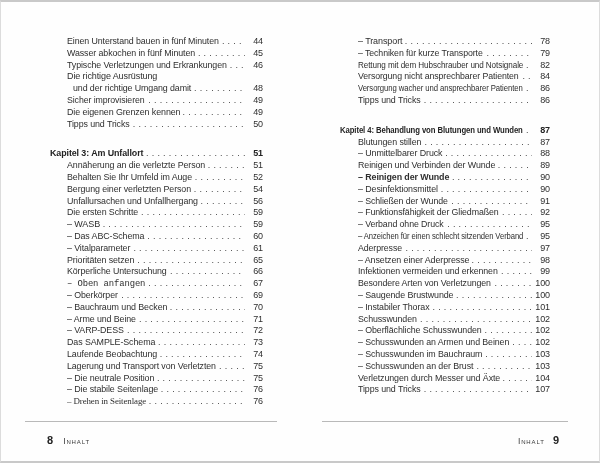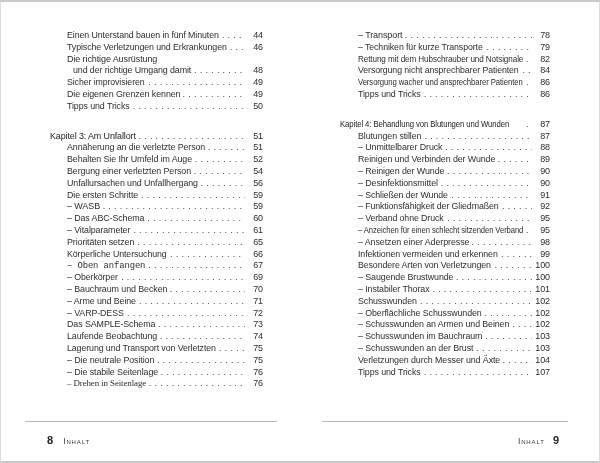--- a/index.html
+++ b/index.html
@@ -15,40 +15,40 @@
     box-sizing: border-box;
     background: #fefefe;
     border-top: 2px solid #c9c9c9;
     border-bottom: 2px solid #c9c9c9;
     border-left: 1px solid #dcdcdc;
     border-right: 1px solid #dcdcdc;
     overflow: hidden;
   }
   .toc-column {
     position: absolute;
-    top: 28px;
+    top: 34px;
   }
   #toc-left  { left: 49px;  width: 213px; }
   #toc-right { left: 339px; width: 210px; }
 
   .row {
     display: flex;
     align-items: baseline;
     line-height: 11.8px;
     height: 11.8px;
     font-size: 9px;
     letter-spacing: -0.1px;
     color: #2e2e2e;
     padding-left: 17px;
   }
   #toc-right .row { padding-left: 18px; }
   .row.cont { padding-left: 23px; justify-content: flex-end; }
   .row.chapter {
     padding-left: 0 !important;
-    font-weight: normal;
+    font-weight: bold;
     color: #232323;
     margin-top: 18px;
   }
   .txt {
     flex: 0 1 auto;
     min-width: 0;
     white-space: nowrap;
     overflow: visible;
   }
   .leader {
@@ -104,20 +104,25 @@
 
 <div id="spread">
 
   <div class="toc-column" id="toc-left">
       <div class="row entry">
         <span class="txt" style="transform-origin: left center; transform: scaleX(0.980645);">Einen Unterstand bauen in fünf Minuten</span>
         <span class="leader"></span>
         <span class="num">44</span>
       </div>
       <div class="row entry">
+        <span class="txt" style="transform-origin: left center; transform: scaleX(0.984615);">Wasser abkochen in fünf Minuten</span>
+        <span class="leader"></span>
+        <span class="num">45</span>
+      </div>
+      <div class="row entry">
         <span class="txt" style="transform-origin: left center; transform: scaleX(0.981595);">Typische Verletzungen und Erkrankungen</span>
         <span class="leader"></span>
         <span class="num">46</span>
       </div>
       <div class="row entry">
         <span class="txt">Die richtige Ausrüstung</span>
       </div>
       <div class="row cont">
         <span class="txt" style="transform-origin: left center; transform: scaleX(0.983333);">und der richtige Umgang damit</span>
         <span class="leader"></span>
@@ -294,21 +299,21 @@
         <span class="txt" style="transform-origin: left center; transform: scaleX(0.988235);">– Unmittelbarer Druck</span>
         <span class="leader"></span>
         <span class="num">88</span>
       </div>
       <div class="row entry">
         <span class="txt" style="transform-origin: left center; transform: scaleX(0.985612);">Reinigen und Verbinden der Wunde</span>
         <span class="leader"></span>
         <span class="num">89</span>
       </div>
       <div class="row sub">
-        <span class="txt" style="transform-origin: left center; transform: scaleX(0.988506);">– Reinigen der Wunde</span>
+        <span class="txt" style="transform-origin: left center; transform: scaleX(0.988506); font-weight: bold;">– Reinigen der Wunde</span>
         <span class="leader"></span>
         <span class="num">90</span>
       </div>
       <div class="row sub">
         <span class="txt" style="transform-origin: left center; transform: scaleX(0.987654);">– Desinfektionsmittel</span>
         <span class="leader"></span>
         <span class="num">90</span>
       </div>
       <div class="row sub">
         <span class="txt" style="transform-origin: left center; transform: scaleX(0.978261);">– Schließen der Wunde</span>
@@ -322,20 +327,25 @@
       </div>
       <div class="row sub">
         <span class="txt" style="transform-origin: left center; transform: scaleX(0.977273);">– Verband ohne Druck</span>
         <span class="leader"></span>
         <span class="num">95</span>
       </div>
       <div class="row sub">
         <span class="txt" style="transform-origin: left center; transform: scaleX(0.850515);">– Anzeichen für einen schlecht sitzenden Verband</span>
         <span class="leader"></span>
         <span class="num">95</span>
+      </div>
+      <div class="row entry">
+        <span class="txt" style="transform-origin: left center; transform: scaleX(0.977778);">Aderpresse</span>
+        <span class="leader"></span>
+        <span class="num">97</span>
       </div>
       <div class="row sub">
         <span class="txt" style="transform-origin: left center; transform: scaleX(0.991071);">– Ansetzen einer Aderpresse</span>
         <span class="leader"></span>
         <span class="num">98</span>
       </div>
       <div class="row entry">
         <span class="txt" style="transform-origin: left center; transform: scaleX(0.979021);">Infektionen vermeiden und erkennen</span>
         <span class="leader"></span>
         <span class="num">99</span>

